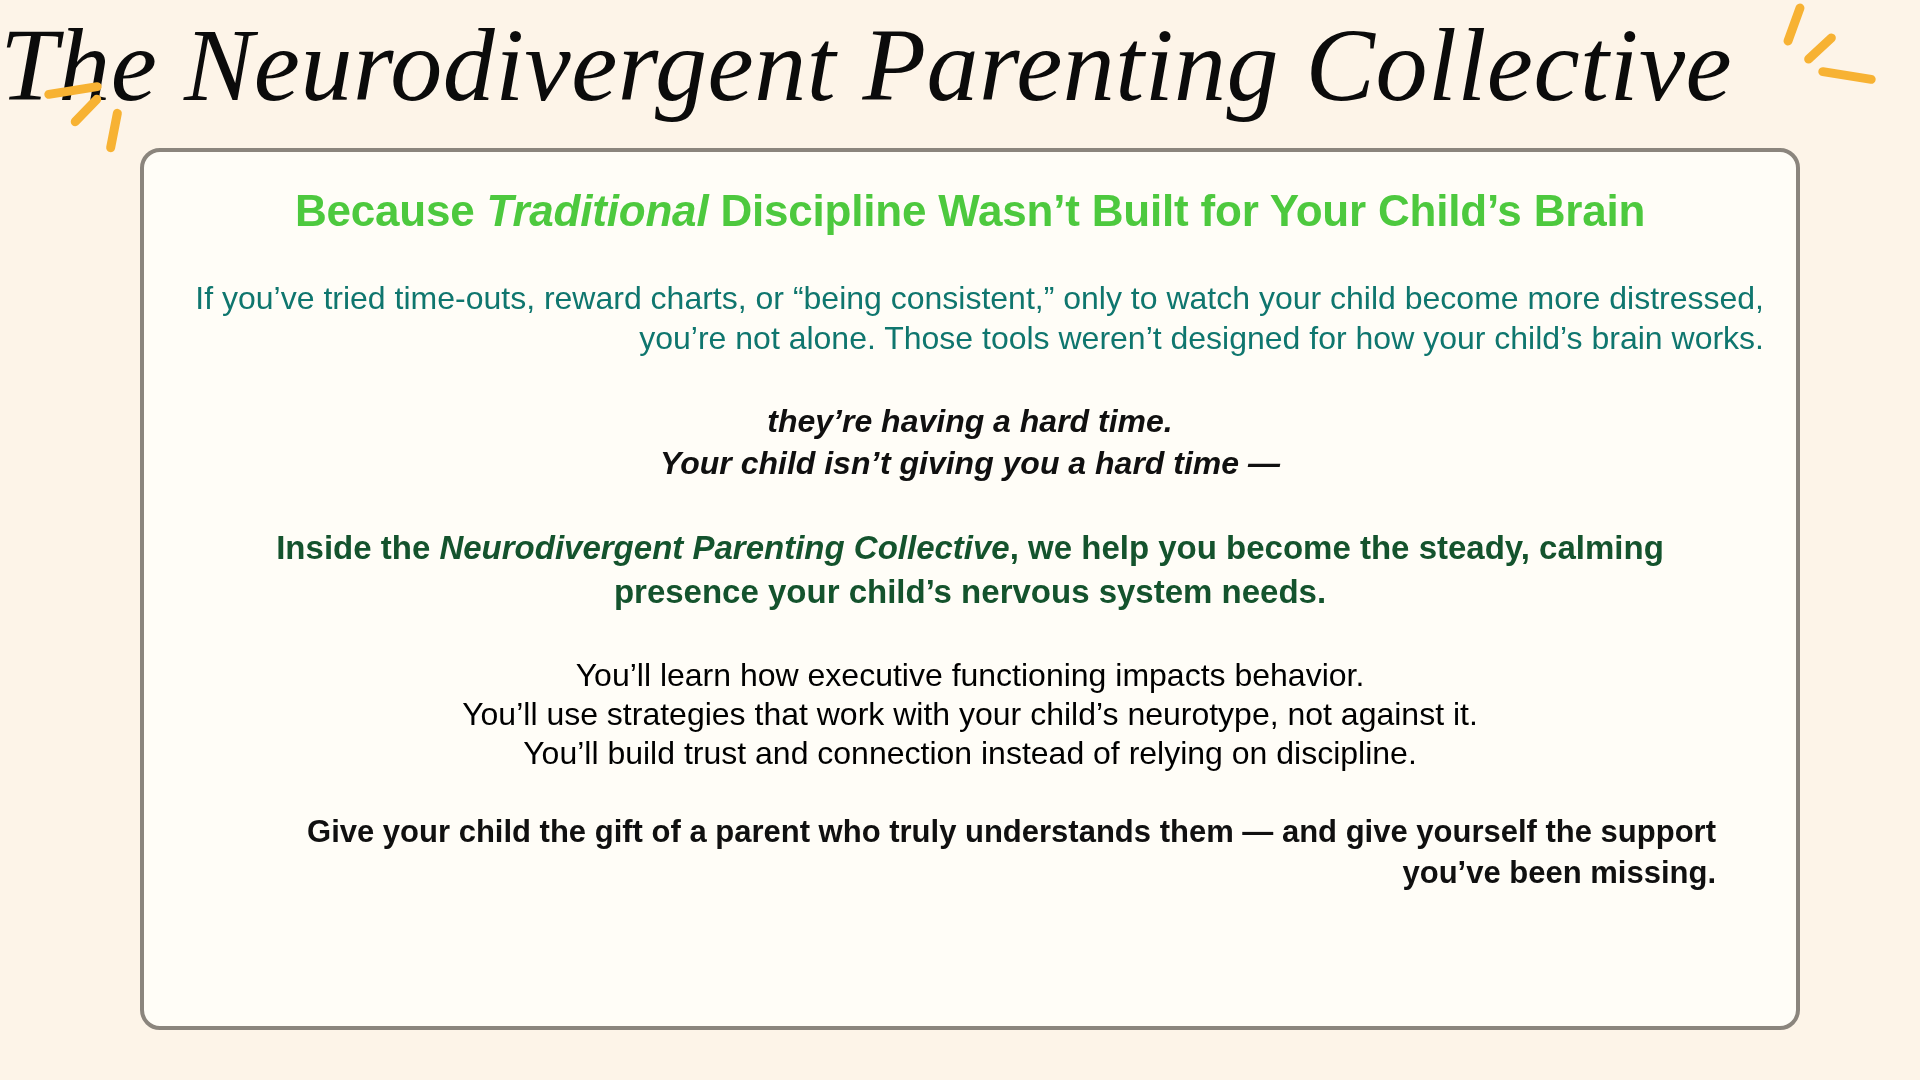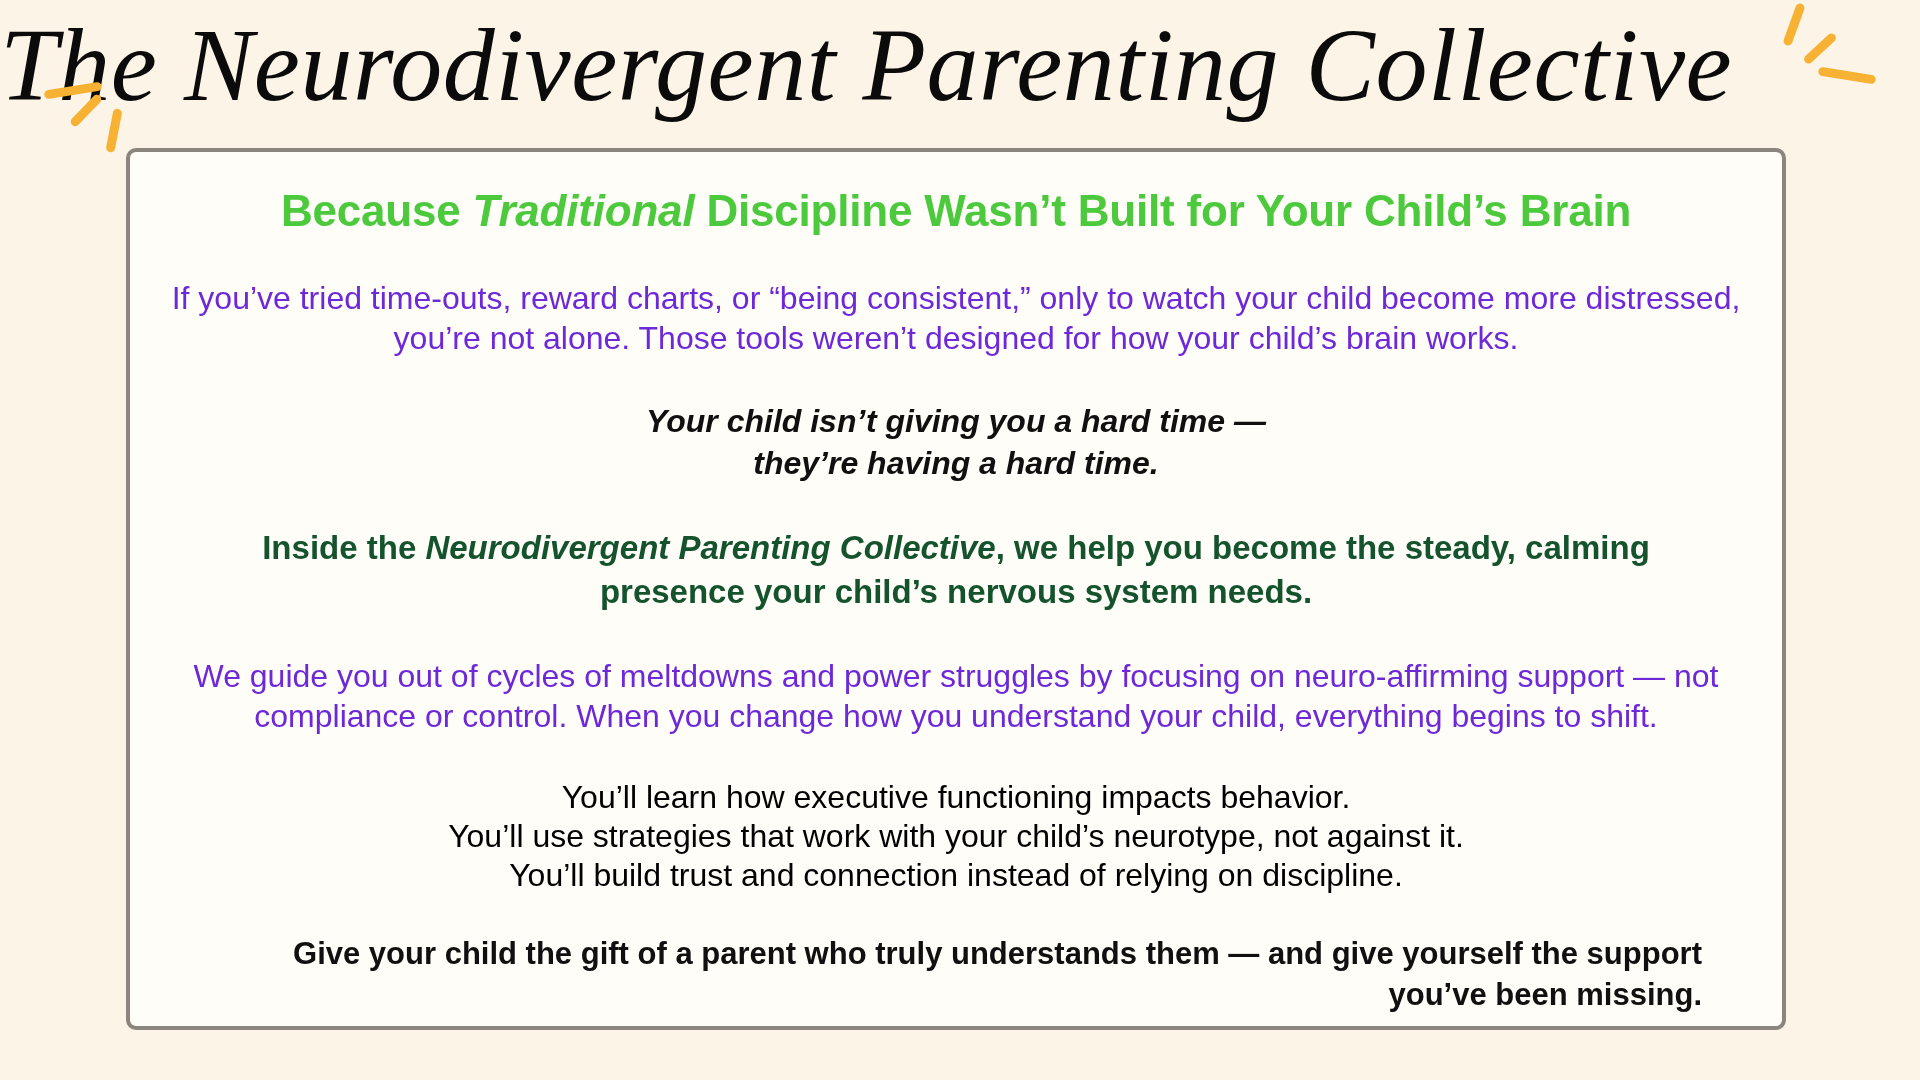--- a/index.html
+++ b/index.html
@@ -50,49 +50,49 @@
   .spark.l2 { left: 66px;  top: 106px; width: 40px; height: 9px;  transform: rotate(-46deg); }
   .spark.l3 { left: 92px;  top: 126px; width: 44px; height: 9px;  transform: rotate(-79deg); }
   
   .spark.r1 { left: 1818px; top: 71px; width: 58px; height: 9px;  transform: rotate(9deg); }
   .spark.r2 { left: 1800px; top: 44px; width: 40px; height: 9px;  transform: rotate(-43deg); }
   .spark.r3 { left: 1772px; top: 20px; width: 44px; height: 9px;  transform: rotate(-70deg); }
 
   
   .card {
     position: absolute;
-    left: 126px;
+    left: 140px;
     top: 148px;
     width: 1660px;
     height: 882px;
     box-sizing: border-box;
     background: #FFFDF7;
     border: 4px solid #8B857D;
-    border-radius: 10px;
+    border-radius: 20px;
     padding: 22px 32px 0 32px;
     overflow: hidden;
   }
 
   .headline {
     text-align: center;
     font-size: 44px;
     line-height: 54px;
     font-weight: 700;
     color: #4DC93E;
     margin: 10px 0 0 0;
     letter-spacing: -0.2px;
     white-space: nowrap;
   }
   .headline i { font-style: italic; }
 
   .para {
-    text-align: center;
+    text-align: right;
     font-size: 32px;
     line-height: 40px;
-    color: #6d28d9;
+    color: #0f766e;
     margin: 0;
   }
 
   .block-a { margin-top: 40px; }
 
   .emph {
     text-align: center;
     font-size: 32px;
     line-height: 42px;
     font-weight: 700;
@@ -150,29 +150,28 @@
 
 <div class="card">
 
   <h2 class="headline">
     <span>Because </span><i>Traditional</i><span> Discipline Wasn’t Built for Your Child’s Brain</span>
   </h2>
 
   <p class="para block-a">If you’ve tried time-outs, reward charts, or “being consistent,” only to watch your child become more distressed, you’re not alone. Those tools weren’t designed for how your child’s brain works.</p>
 
   <div class="emph">
+    <div>they’re having a hard time.</div>
     <div>Your child isn’t giving you a hard time —</div>
-    <div>they’re having a hard time.</div>
   </div>
 
   <p class="accent">
     <span>Inside the </span><i>Neurodivergent Parenting Collective</i><span>, we help you become the steady, calming presence your child’s nervous system needs.</span>
   </p>
 
-  <p class="para block-b">We guide you out of cycles of meltdowns and power struggles by focusing on neuro-affirming support — not compliance or control. When you change how you understand your child, everything begins to shift.</p>
 
   <div class="list-block">
     <div>You’ll learn how executive functioning impacts behavior.</div>
     <div>You’ll use strategies that work with your child’s neurotype, not against it.</div>
     <div>You’ll build trust and connection instead of relying on discipline.</div>
   </div>
 
   <p class="closing">Give your child the gift of a parent who truly understands them — and give yourself the support you’ve been missing.</p>
 
 </div>

